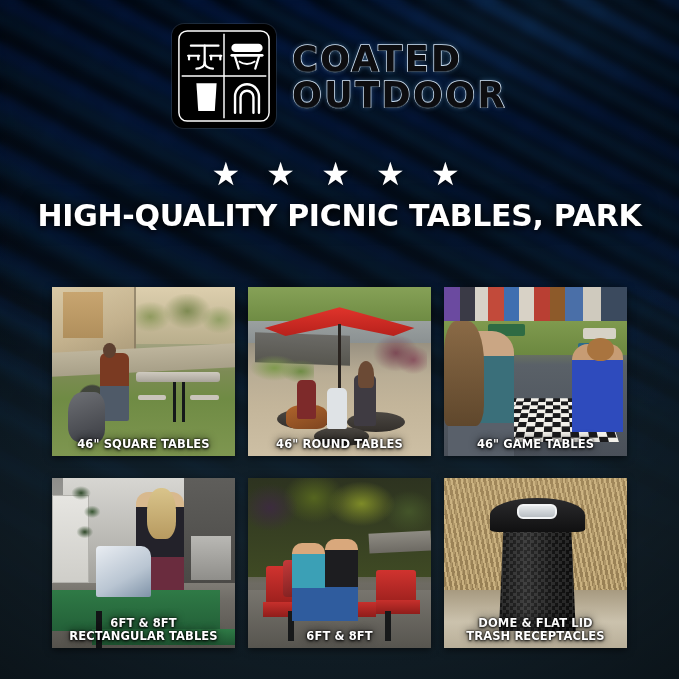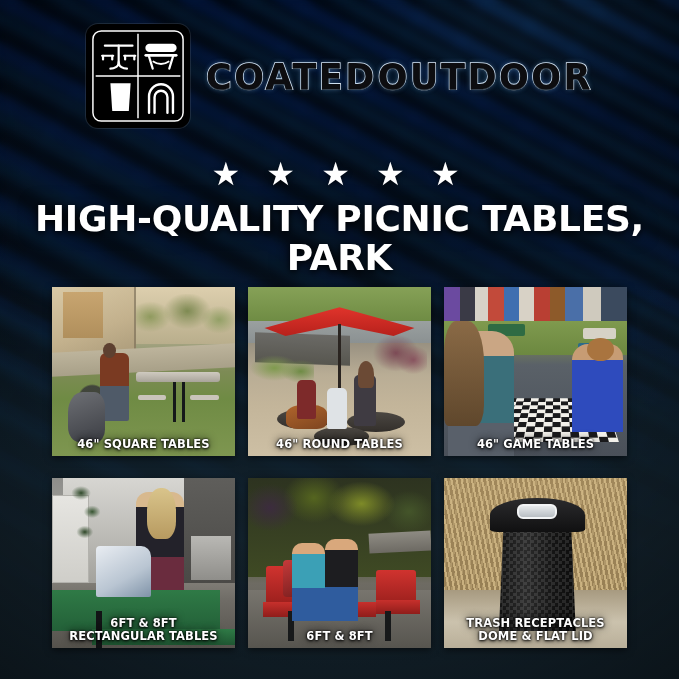--- a/index.html
+++ b/index.html
@@ -71,21 +71,21 @@
     display:flex; justify-content:center; align-items:center; gap:16px;
   }
   .logo-mark {
     width:104px; height:104px; flex:0 0 auto;
     background:#000; border-radius:12px;
     padding:6px;
     box-shadow:0 0 0 1px rgba(255,255,255,.10);
   }
   .logo-mark svg { display:block; width:100%; height:100%; }
 
-  .logo-type { display:flex; flex-direction:row; gap:1px; padding-top:2px; }
+  .logo-type { display:flex; flex-direction:column; gap:1px; padding-top:2px; }
   .logo-type .lt {
     font-family:"DejaVu Sans", sans-serif;
     font-weight:700;
     font-size:35px;
     line-height:.98;
     letter-spacing:2.5px;
     color:#0d0d10;
     -webkit-text-stroke:1.6px #e9eef4;
     paint-order:stroke fill;
     text-shadow:0 0 5px rgba(120,175,225,.55), 0 1px 0 rgba(0,0,0,.8);
@@ -103,21 +103,21 @@
     font-family:"DejaVu Sans", sans-serif;
   }
 
   
   .headline {
     position:absolute; left:30px; right:30px; top:200px;
     text-align:center;
     color:#ffffff;
     font-family:"DejaVu Sans", sans-serif;
     font-weight:700;
-    font-size:36px;
+    font-size:30px;
     line-height:1.08;
     letter-spacing:-.3px;
     text-shadow:0 2px 6px rgba(0,0,0,.85), 0 0 18px rgba(0,0,0,.6);
   }
   .headline .l2 { display:block; }
 
   
   .grid {
     position:absolute; left:52px; top:287px;
     width:576px;
@@ -499,19 +499,19 @@
 
     <div class="tile">
       <div class="photo ph-trash">
         <div class="reeds"></div>
           <div class="ground"></div>
         <div class="can"></div>
           <div class="dome"></div>
           <div class="slot"></div>
       </div>
       <div class="cap">
+        <span class="ln">DOME &amp; FLAT LID</span>
         <span class="ln">TRASH RECEPTACLES</span>
-        <span class="ln">DOME &amp; FLAT LID</span>
       </div>
     </div>
 
   </div>
 </div>
 
 </body></html>

